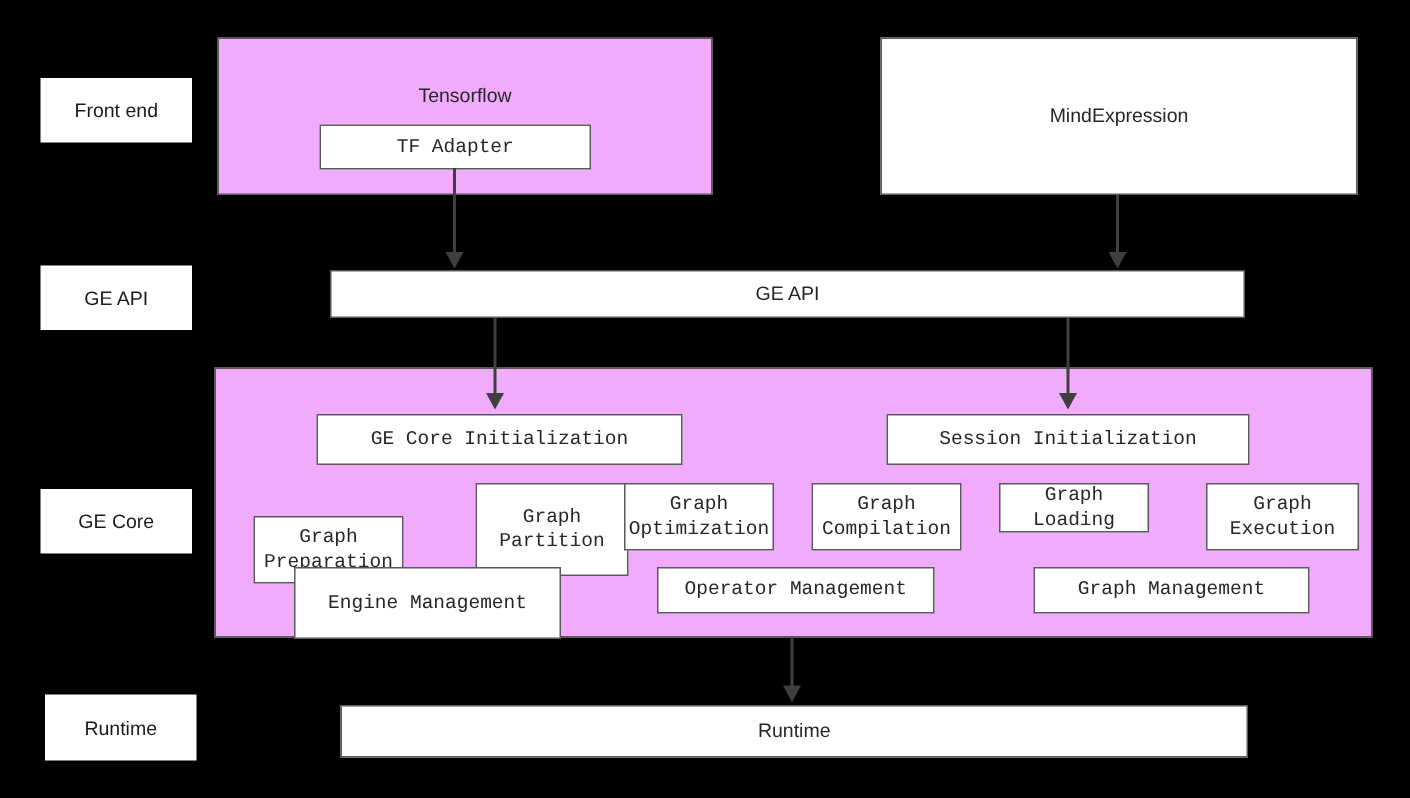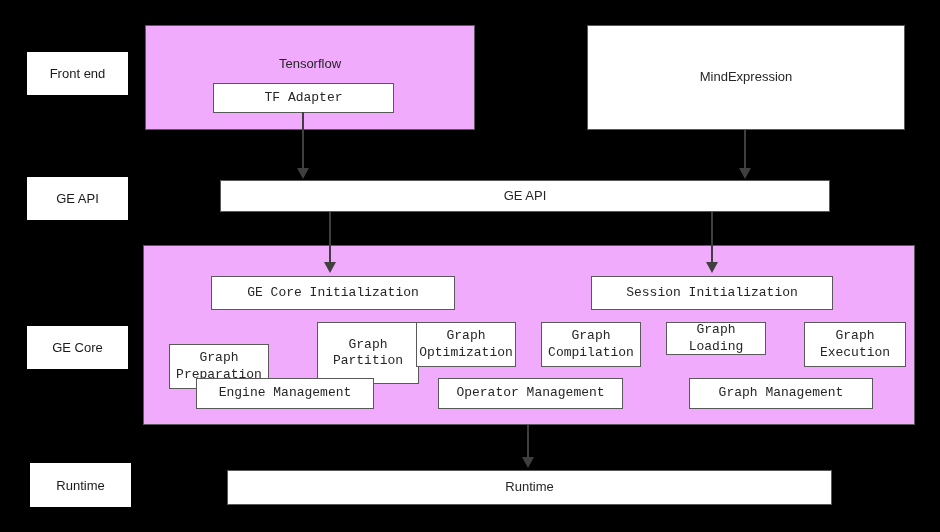--- a/index.html
+++ b/index.html
@@ -100,21 +100,21 @@
     <div class="inner-box" style="left:67px; top:30px; width:244px; height:34px;">GE Core Initialization</div>
     <div class="inner-box" style="left:447px; top:30px; width:242px; height:34px;">Session Initialization</div>
 
     <div class="inner-box" style="left:25px; top:76px; width:100px; height:45px;margin-top:22px;">Graph Preparation</div>
     <div class="inner-box" style="left:143px; top:76px; width:102px; height:62px;margin-left:30px;">Graph Partition</div>
     <div class="inner-box" style="left:272px; top:76px; width:100px; height:45px;">Graph Optimization</div>
     <div class="inner-box" style="left:397px; top:76px; width:100px; height:45px;">Graph Compilation</div>
     <div class="inner-box" style="left:522px; top:76px; width:100px; height:33px;">Graph Loading</div>
     <div class="inner-box" style="left:647px; top:76px; width:102px; height:45px;margin-left:13px;">Graph Execution</div>
 
-    <div class="inner-box" style="left:52px; top:132px; width:178px; height:31px;">Engine Management</div>
+    <div class="inner-box" style="left:52px; top:132px; width:178px; height:48px;">Engine Management</div>
     <div class="inner-box" style="left:294px; top:132px; width:185px; height:31px;">Operator Management</div>
     <div class="inner-box" style="left:545px; top:132px; width:184px; height:31px;">Graph Management</div>
   </div>
 
   <div class="box" style="left:227px; top:470px; width:605px; height:35px;">Runtime</div>
 
   <svg class="arrows" width="940" height="532">
     <g>
       <line x1="303" y1="112" x2="303" y2="169" stroke-width="2" stroke="#3f3f3f"></line>
       <polygon points="297,168 309,168 303,179" fill="#3f3f3f"></polygon>

